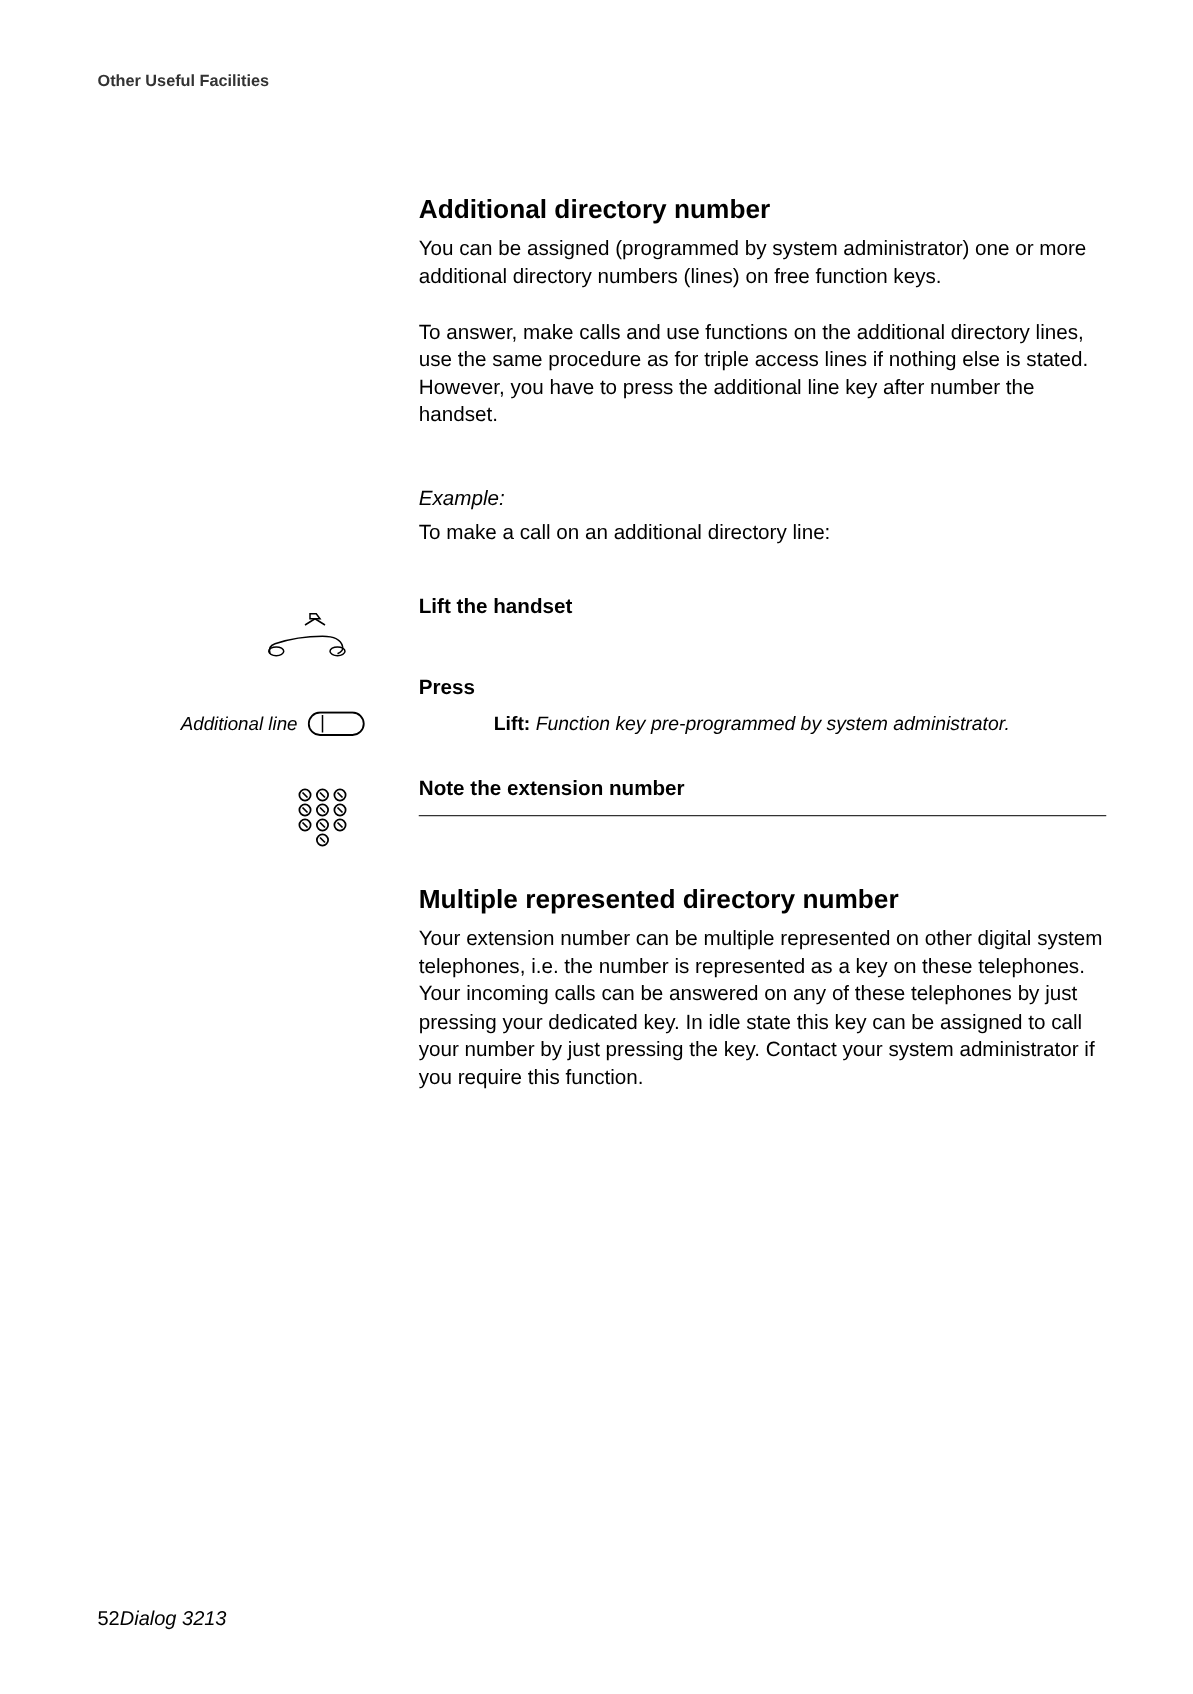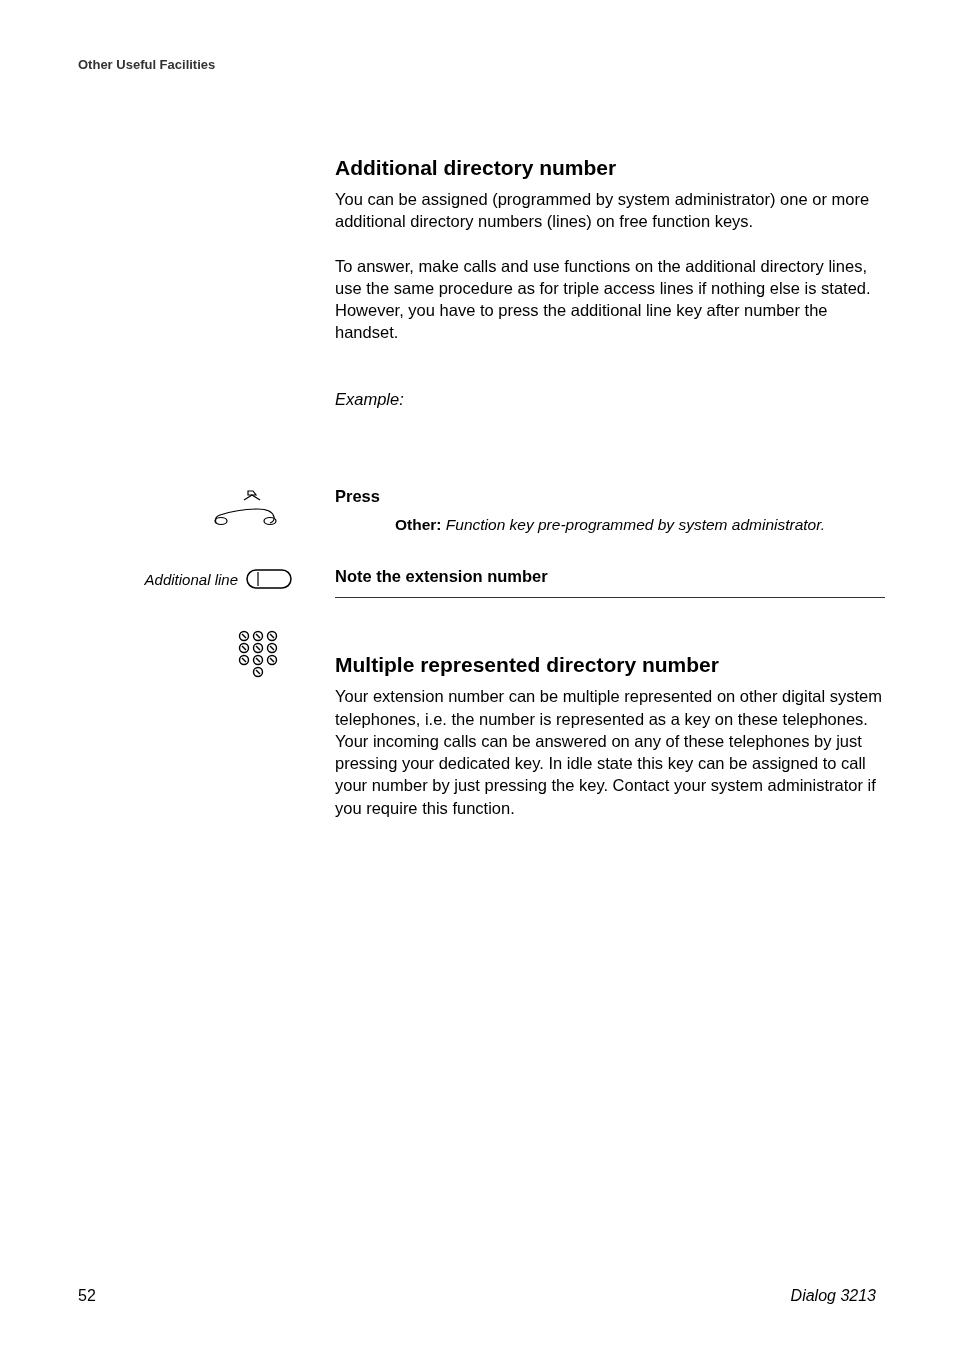--- a/index.html
+++ b/index.html
@@ -97,21 +97,21 @@
     }
     .section-gap {
       margin-top: 55px;
     }
     .footer {
       position: absolute;
       bottom: 50px;
       left: 78px;
       right: 78px;
       display: flex;
-      justify-content: space-between;
+      justify-content: flex-start;
       font-size: 16px;
     }
     .footer-left {
       font-weight: 300;
     }
     .footer-right {
       font-style: italic;
       font-weight: 300;
     }
     .step-press {
@@ -170,27 +170,29 @@
 
   <h2>Additional directory number</h2>
   <div class="para-block">
     <p>You can be assigned (programmed by system administrator) one or more additional directory numbers (lines) on free function keys.</p>
   </div>
   <div class="para-block">
     <p>To answer, make calls and use functions on the additional directory lines, use the same procedure as for triple access lines if nothing else is stated. However, you have to press the additional line key after number the handset.</p>
   </div>
   <div style="height: 22px;"></div>
   <p class="italic">Example:</p>
+  <p>To make a call on an additional directory line:</p>
 
   <div style="height: 32px;"></div>
+  <p class="bold">Lift the handset</p>
 
   <div style="height: 38px;"></div>
   <p class="bold step-press">Press</p>
   <p class="note-line">
-    <span class="note-label">Other:</span><span class="note-text"> Function key pre-programmed by system administrator.</span>
+    <span class="note-label">Lift:</span><span class="note-text"> Function key pre-programmed by system administrator.</span>
   </p>
 
   <div style="height: 24px;"></div>
   <p class="bold">Note the extension number</p>
   <hr class="divider">
 
   <div class="section-gap"></div>
   <h2>Multiple represented directory number</h2>
   <p>Your extension number can be multiple represented on other digital system telephones, i.e. the number is represented as a key on these telephones. Your incoming calls can be answered on any of these telephones by just pressing your dedicated key. In idle state this key can be assigned to call your number by just pressing the key. Contact your system administrator if you require this function.</p>
 </div>

